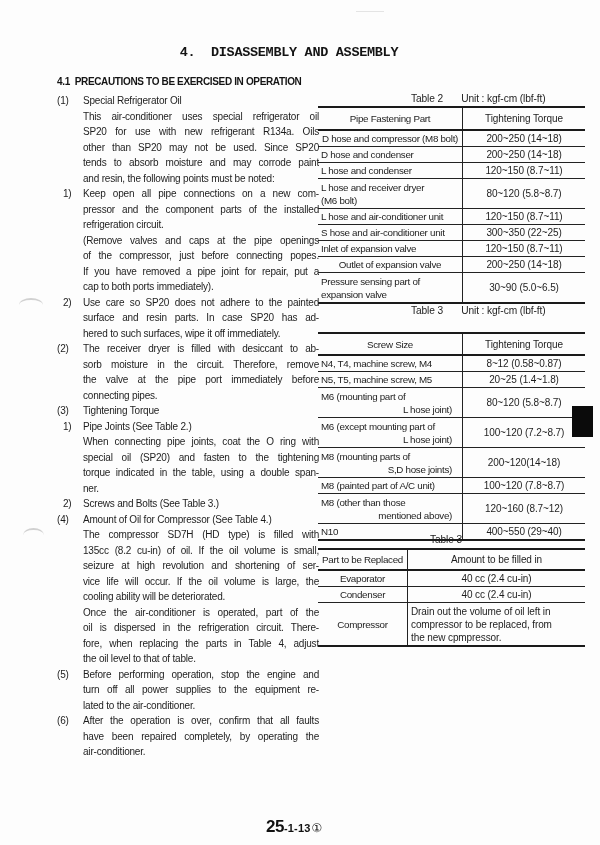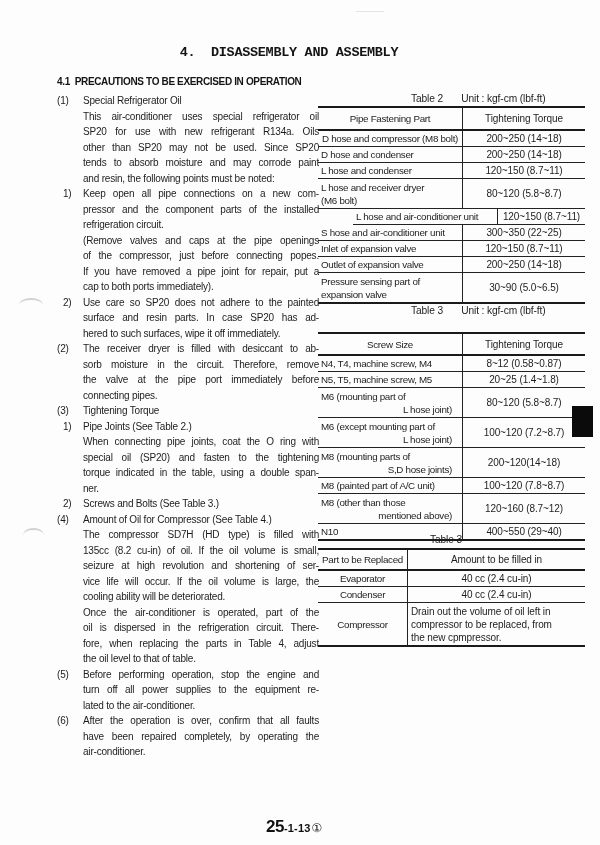--- a/index.html
+++ b/index.html
@@ -234,21 +234,21 @@
     </div>
     <div class="trow" style="min-height: 29px;">
       <div class="tc lc" style="width: 145px;">
         <div>L hose and receiver dryer</div>
         <div>(M6 bolt)</div>
       </div>
       <div class="tc rc">
         <div>80~120 (5.8~8.7)</div>
       </div>
     </div>
-    <div class="trow" style="min-height: 15px; margin-left: 35px;">
+    <div class="trow" style="min-height: 15px;">
       <div class="tc lc" style="width: 145px;">
         <div>L hose and air-conditioner unit</div>
       </div>
       <div class="tc rc">
         <div>120~150 (8.7~11)</div>
       </div>
     </div>
     <div class="trow" style="min-height: 15px;">
       <div class="tc lc" style="width: 145px;">
         <div>S hose and air-conditioner unit</div>
@@ -259,21 +259,21 @@
     </div>
     <div class="trow" style="min-height: 15px;">
       <div class="tc lc" style="width: 145px; justify-content: flex-end;">
         <div>Inlet of expansion valve</div>
       </div>
       <div class="tc rc">
         <div>120~150 (8.7~11)</div>
       </div>
     </div>
     <div class="trow" style="min-height: 15px;">
-      <div class="tc lc" style="width: 145px;">
+      <div class="tc lc" style="width: 145px; align-items: center;">
         <div>Outlet of expansion valve</div>
       </div>
       <div class="tc rc">
         <div>200~250 (14~18)</div>
       </div>
     </div>
     <div class="trow" style="min-height: 29px;">
       <div class="tc lc" style="width: 145px;">
         <div>Pressure sensing part of</div>
         <div>expansion valve</div>

